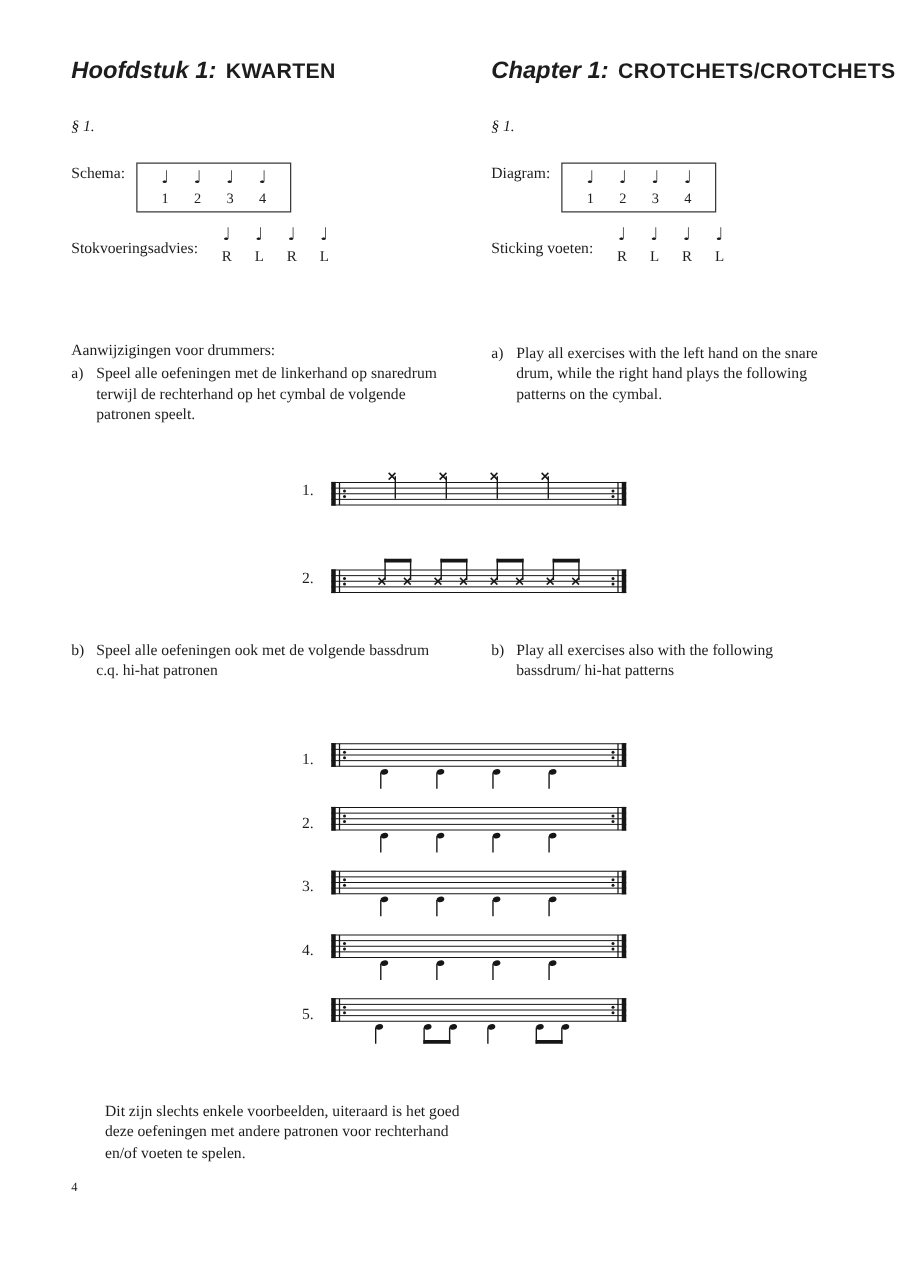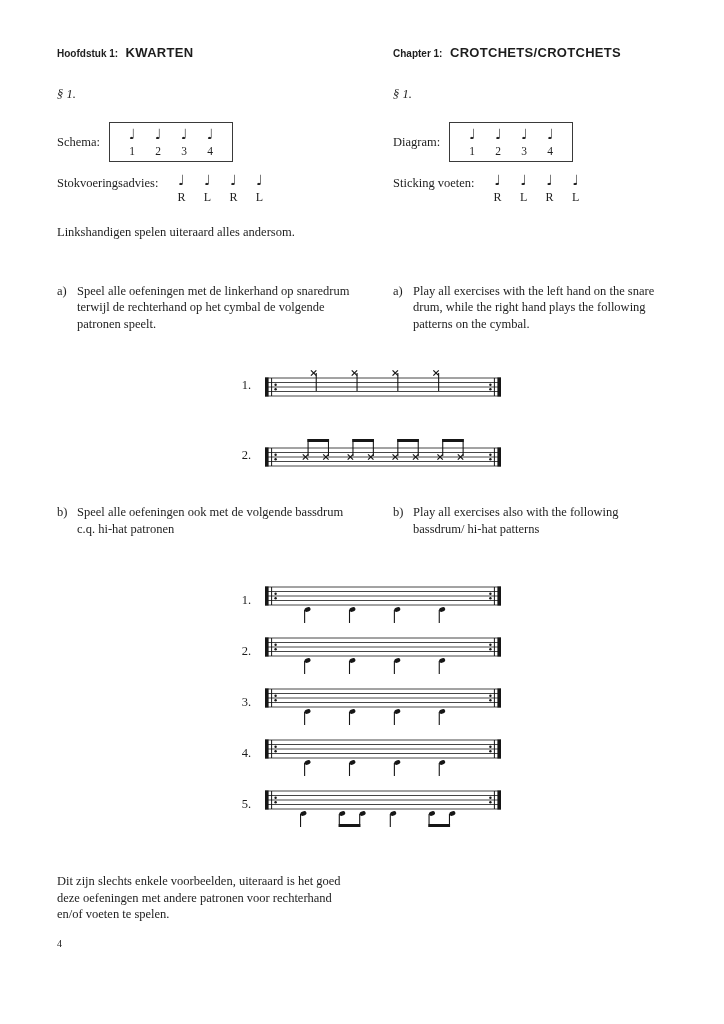--- a/index.html
+++ b/index.html
@@ -5,49 +5,49 @@
   html,body{margin:0;padding:0;background:#ffffff;width:724px;height:1024px;overflow:hidden;}
   .page{
     box-sizing:border-box;width:724px;height:1024px;
     padding:44px 57px 0 57px;
     font-family:"Liberation Serif","DejaVu Serif",serif;
     font-size:12.5px;line-height:1.32;color:#1d1d1d;
   }
   .cols{display:grid;grid-template-columns:300px 274px;column-gap:36px;}
   
   .chapter{font-family:"Liberation Sans","DejaVu Sans",sans-serif;font-weight:bold;white-space:nowrap;}
-  .chapter .prefix{font-size:10px;}
-  .chapter .big{font-size:13px;letter-spacing:.3px;margin-left:4px;}
+  .chapter .prefix{font-size:19px;font-style:italic;}
+  .chapter .big{font-size:17px;letter-spacing:.3px;margin-left:4px;}
   
   .band-section{margin-top:24px;}
   .section{font-style:italic;display:flex;}
   .section .marker{width:28px;flex:0 0 28px;}
   .section .txt{white-space:pre-line;}
   
   .band-schema{margin-top:20px;}
-  .schema-row{display:flex;align-items:center;}
+  .schema-row{display:flex;align-items:flex-start;}
   .schema-row .lbl{margin-right:9px;}
   .schema-box{border:1px solid #3a3a3a;padding:4px 12px 2px 12px;display:grid;grid-template-columns:repeat(4,20px);column-gap:6px;}
   .beat-cell{display:flex;flex-direction:column;align-items:center;}
   .beat-cell .note{font-family:"DejaVu Sans",sans-serif;font-size:14px;line-height:14px;}
   .beat-cell .num{font-size:11.5px;margin-top:3px;}
   
   .band-sticking{margin-top:13px;}
-  .sticking-row{display:flex;align-items:flex-start;}
+  .sticking-row{display:flex;align-items:center;}
   .sticking-row .lbl{margin-right:12px;}
   .sticking-grid{display:grid;grid-template-columns:repeat(4,22px);column-gap:4px;margin-top:-2px;}
   .sticking-grid .note{font-family:"DejaVu Sans",sans-serif;font-size:14px;line-height:14px;text-align:center;}
   .sticking-grid .letter{font-size:12px;text-align:center;margin-top:3px;}
   
   .band-lefthand{margin-top:18px;}
   .band-hints{margin-top:40px;}
   .hint{display:flex;margin-top:2px;}
   .hint .marker{width:20px;flex:0 0 20px;}
   .band-hintb{margin-top:18px;}
-  .band-closing{margin-top:44px;}
+  .band-closing{margin-top:44px;margin-left:27px;}
   
   .exgroup{margin-left:168px;}
   .exgroup.cymbal{margin-top:24px;}
   .exgroup.bass{margin-top:38px;}
   .exrow{display:flex;align-items:center;}
   .exgroup.cymbal .exrow{margin-bottom:12px;}
   .exgroup.bass .exrow{margin-bottom:1px;}
   .exlabel{width:26px;flex:0 0 26px;text-align:right;margin-right:12px;font-size:12.5px;}
   .staff-holder{line-height:0;}
   
@@ -146,25 +146,25 @@
         <span class="note">♩</span>
         <span class="letter">R</span>
         <span class="letter">L</span>
         <span class="letter">R</span>
         <span class="letter">L</span>
       </div>
     </div>
   </div>
 
   <div class="cols band-lefthand">
-    <div>Linkshandigen spelen uiteraard alles andersom.</div>
   </div>
 
   <div class="cols band-hints">
     <div>
+      <div>Aanwijzigingen voor drummers:</div>
       <div class="hint">
         <span class="marker">a)</span>
         <span>Speel alle oefeningen met de linkerhand op snaredrum terwijl de rechterhand op het cymbal de volgende patronen speelt.</span>
       </div>
     </div>
     <div>
       <div class="hint">
         <span class="marker">a)</span>
         <span>Play all exercises with the left hand on the snare drum, while the right hand plays the following patterns on the cymbal.</span>
       </div>

